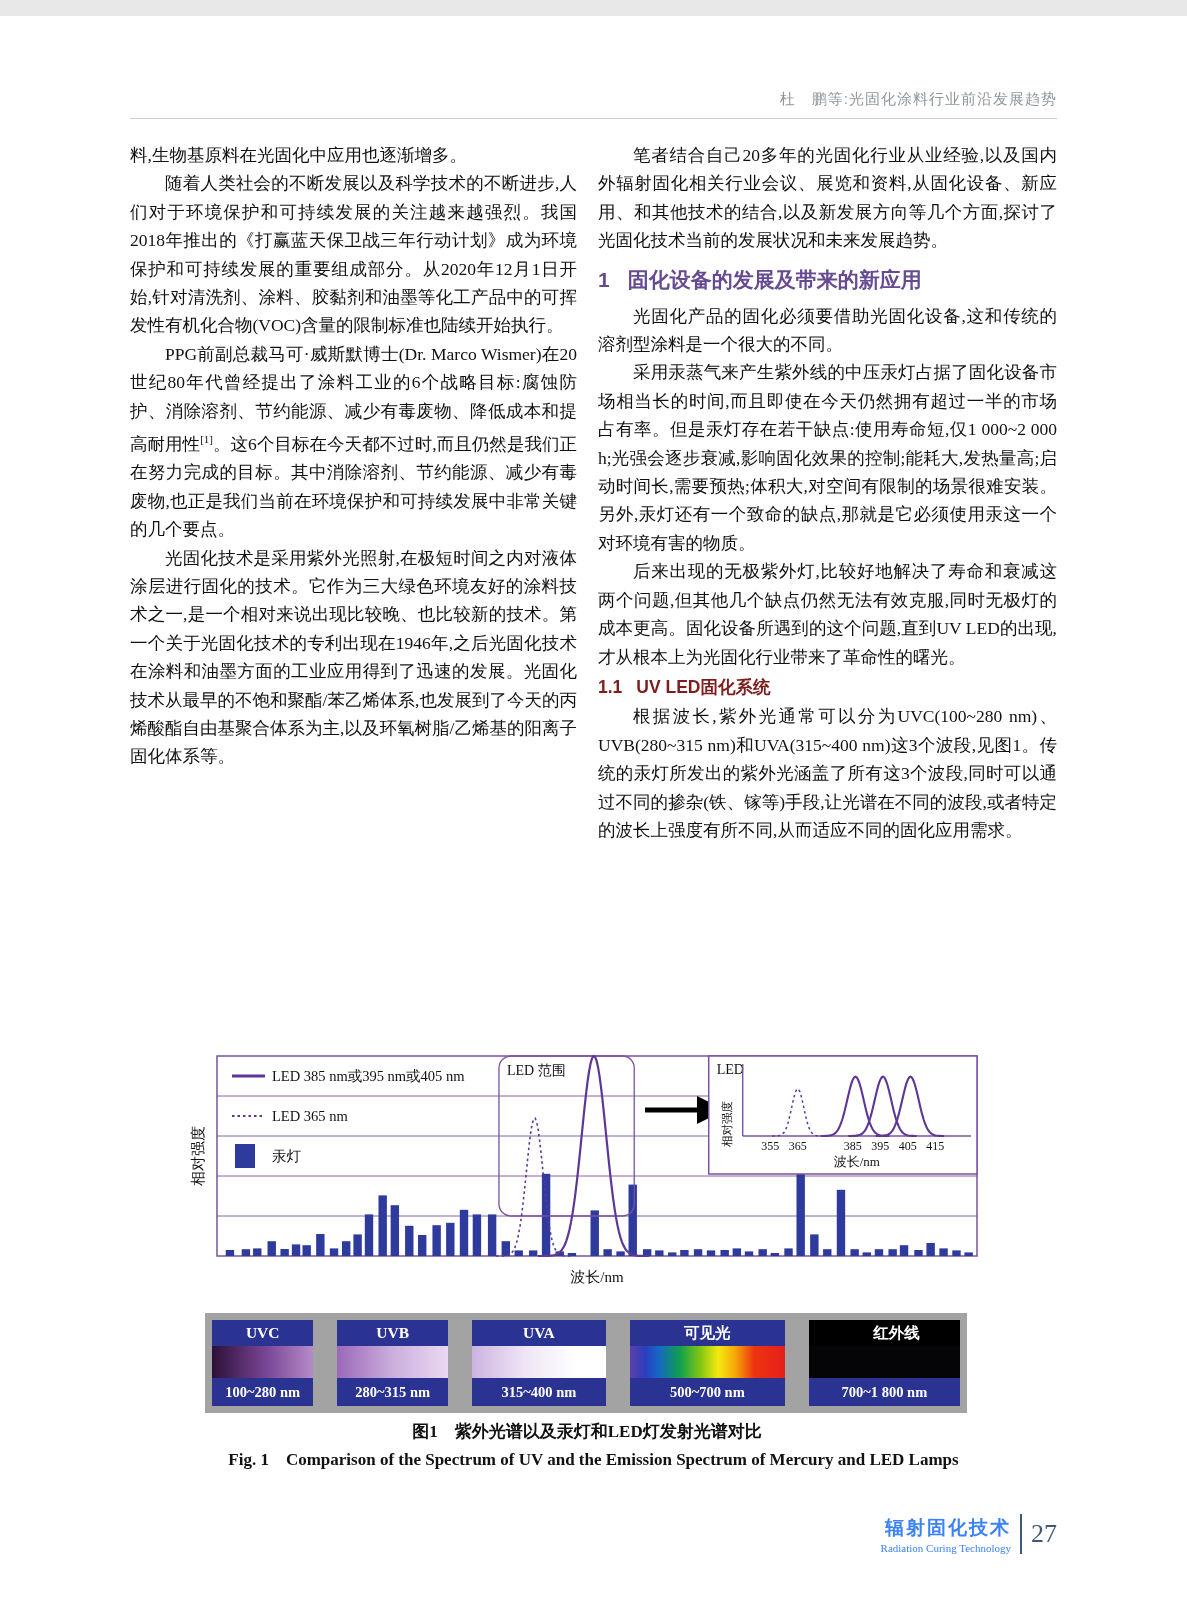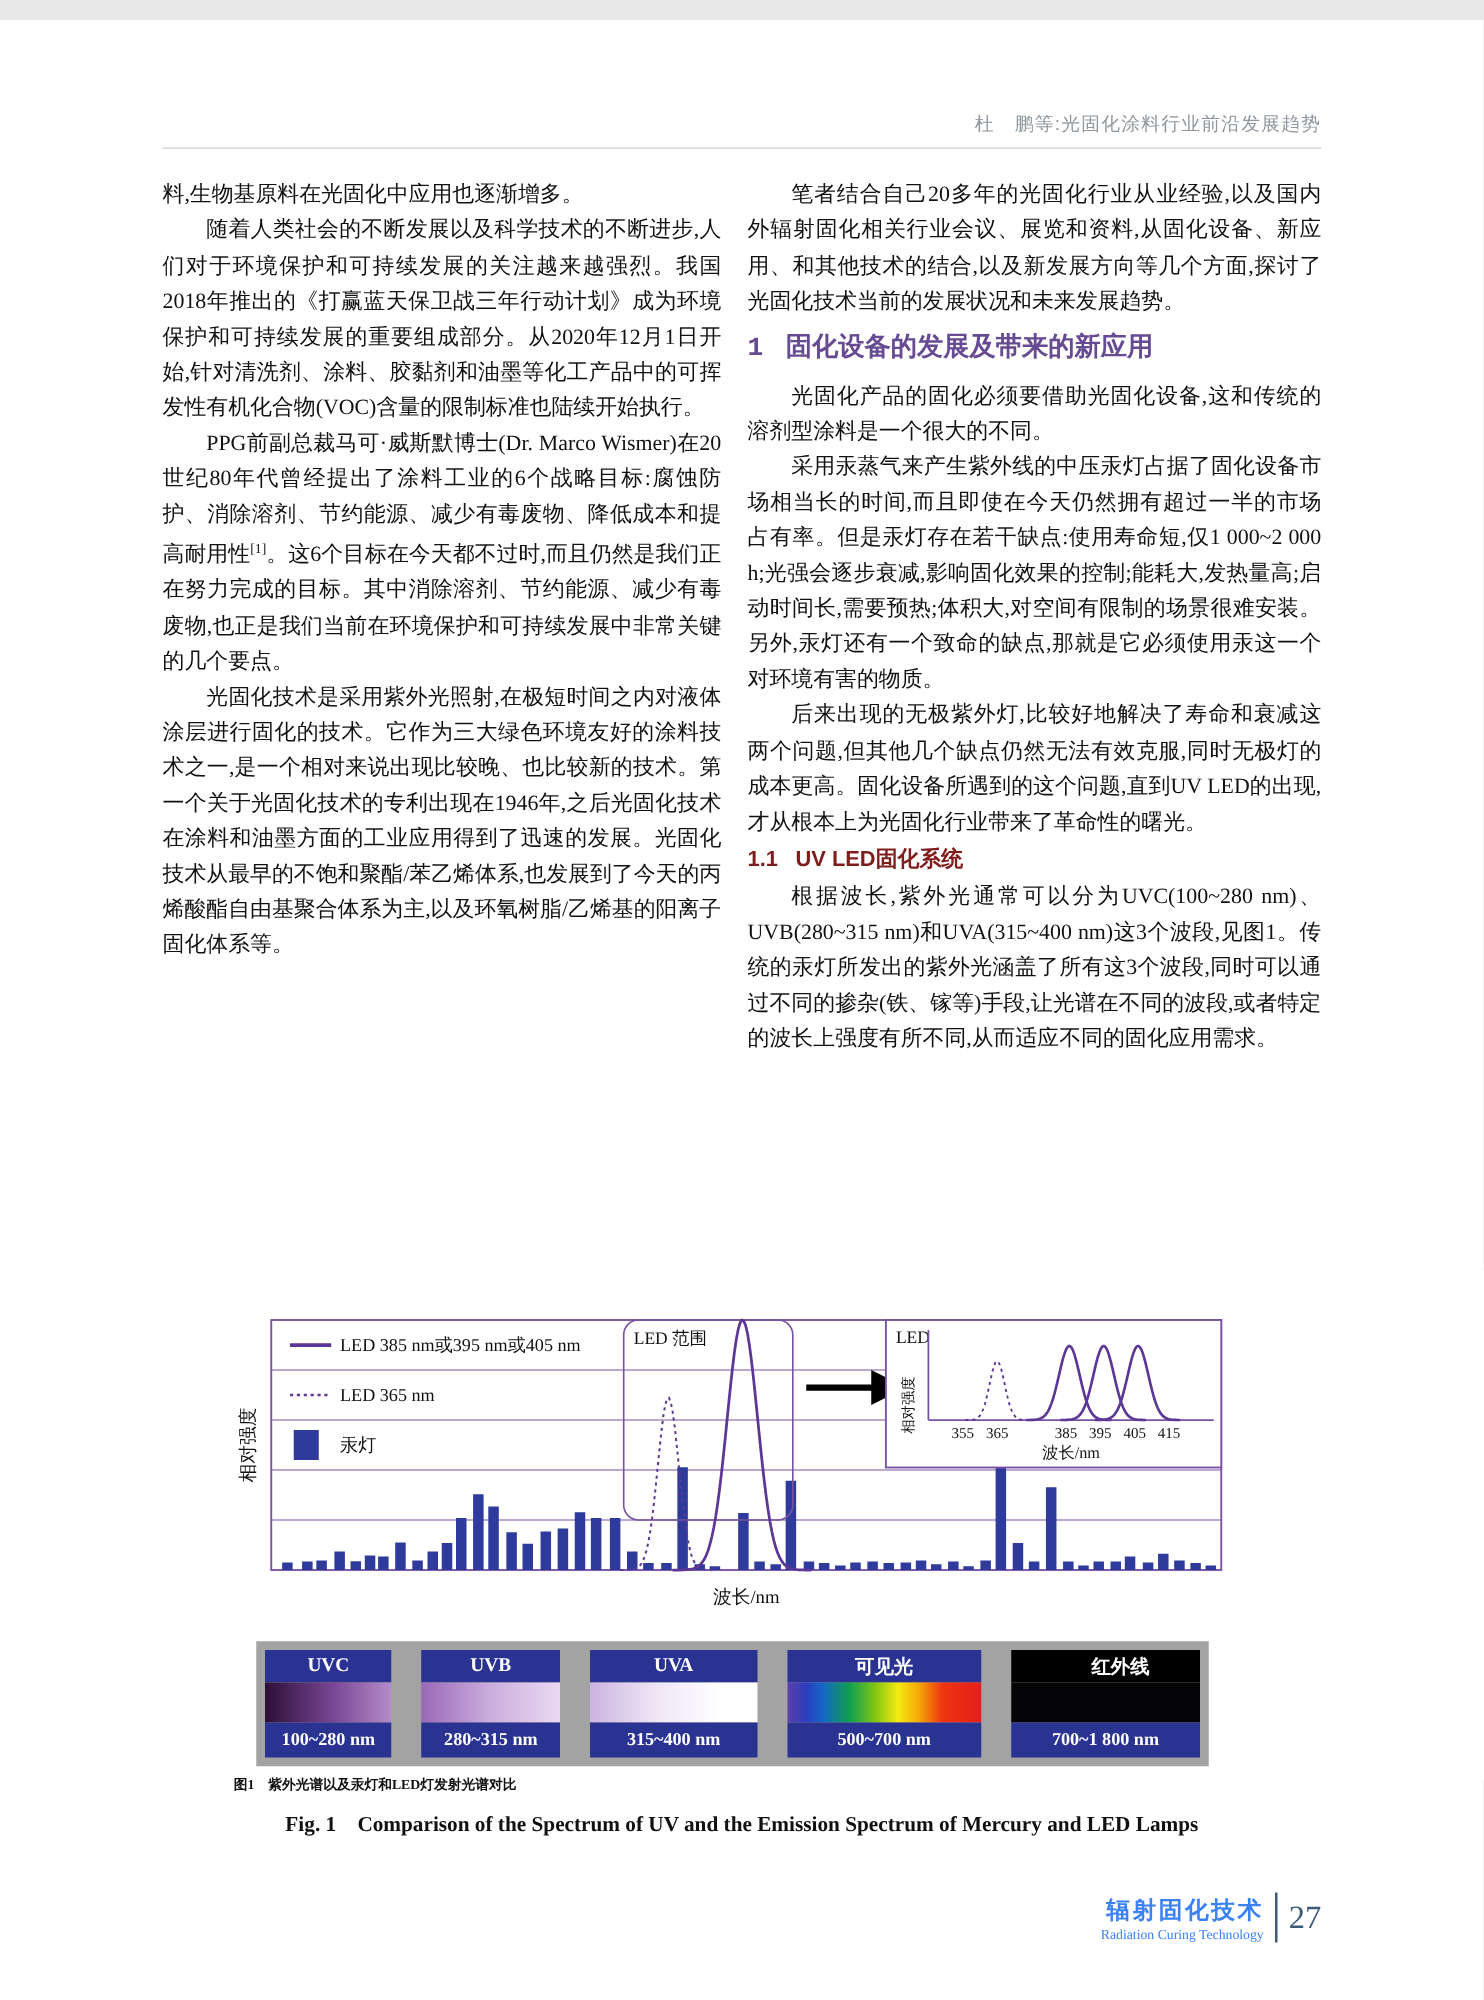--- a/index.html
+++ b/index.html
@@ -9,39 +9,39 @@
   .running-head{position:absolute;top:74px;left:130px;width:927px;text-align:right;
         font-size:15px;color:#8f969d;font-family:"Liberation Sans",sans-serif;letter-spacing:1px;}
   .head-rule{position:absolute;top:102px;left:130px;width:927px;height:1px;background:#cbd0d4;}
   
   .col{position:absolute;top:125px;width:459px;font-size:17.5px;line-height:28.4px;text-align:justify;}
   .col-left{left:130px;width:447px;}
   .col-right{left:598px;}
   .col p{margin:0;text-indent:2em;}
   .col p.noindent{text-indent:0;}
   sup{font-size:11px;}
-  h2.sec{font-family:Liberation Mono, monospace;color:#664a92;font-size:21px;line-height:1;
+  h2.sec{font-family:Liberation Sans, sans-serif;color:#664a92;font-size:21px;line-height:1;
         margin:14px 0 12px 0;font-weight:bold;}
   h2.sec .secnum{margin-right:18px;}
   h3.subsec{font-family:"Liberation Sans",sans-serif;color:#7f1d1d;font-size:17.5px;line-height:1;
         margin:8px 0 6px 0;font-weight:bold;}
   h3.subsec .secnum{margin-right:14px;}
   
   .figure{position:absolute;left:187px;top:1030px;width:800px;}
   svg text{font-family:"Liberation Serif",serif;fill:#111;}
   .bands{position:absolute;left:205px;top:1297px;width:748px;height:86px;background:#a3a3a3;
         display:flex;gap:24px;padding:7px;}
   .band{display:flex;flex-direction:column;flex-grow:1;}
   .band-head{flex:0 0 26px;background:#2a3391;color:#fff;display:flex;align-items:center;justify-content:center;
         font-weight:bold;font-size:15.5px;}
   .band-grad{flex:1 1 auto;}
   .band-foot{flex:0 0 28px;background:#2a3391;color:#fff;display:flex;align-items:center;justify-content:center;
         font-weight:bold;font-size:14.5px;}
-  .caption-zh{position:absolute;left:187px;top:1404px;width:800px;
-        font-weight:bold;font-size:11px;}
+  .caption-zh{position:absolute;left:187px;top:1404px;width:800px;text-align:center;
+        font-weight:bold;font-size:17px;}
   .caption-en{position:absolute;left:100px;top:1432px;width:987px;text-align:center;
         font-weight:bold;font-size:17px;}
   
   .page-footer{position:absolute;top:1498px;right:130px;display:flex;align-items:center;gap:9px;}
   .pf-names{text-align:right;color:#3b82f6;}
   .pf-zh{font-size:19px;font-weight:bold;font-family:"Liberation Sans",sans-serif;letter-spacing:2px;}
   .pf-en{font-size:11px;margin-top:1px;}
   .pf-bar{width:2px;height:40px;background:#3d5b79;}
   .pf-num{font-size:26px;color:#3d5b79;}
 </style>

